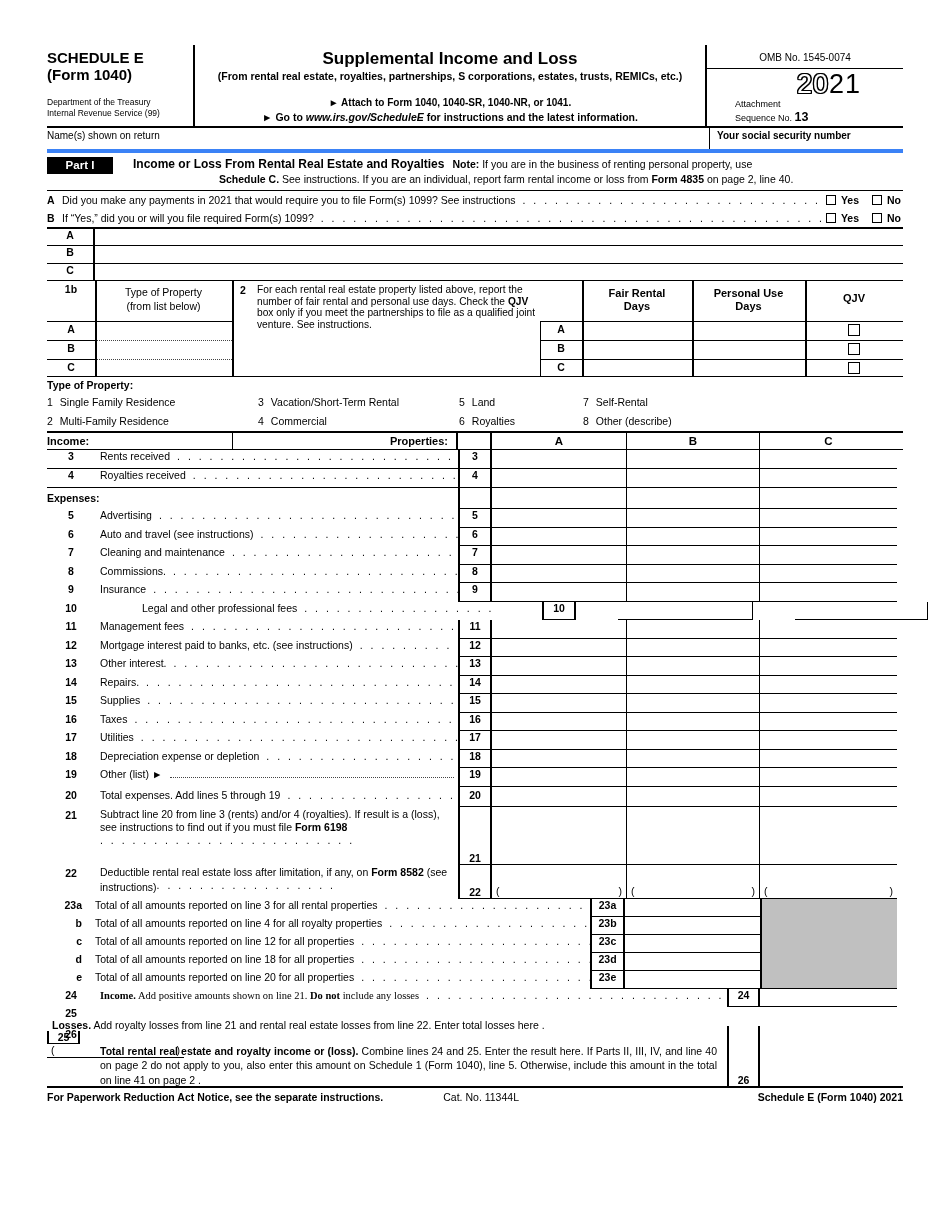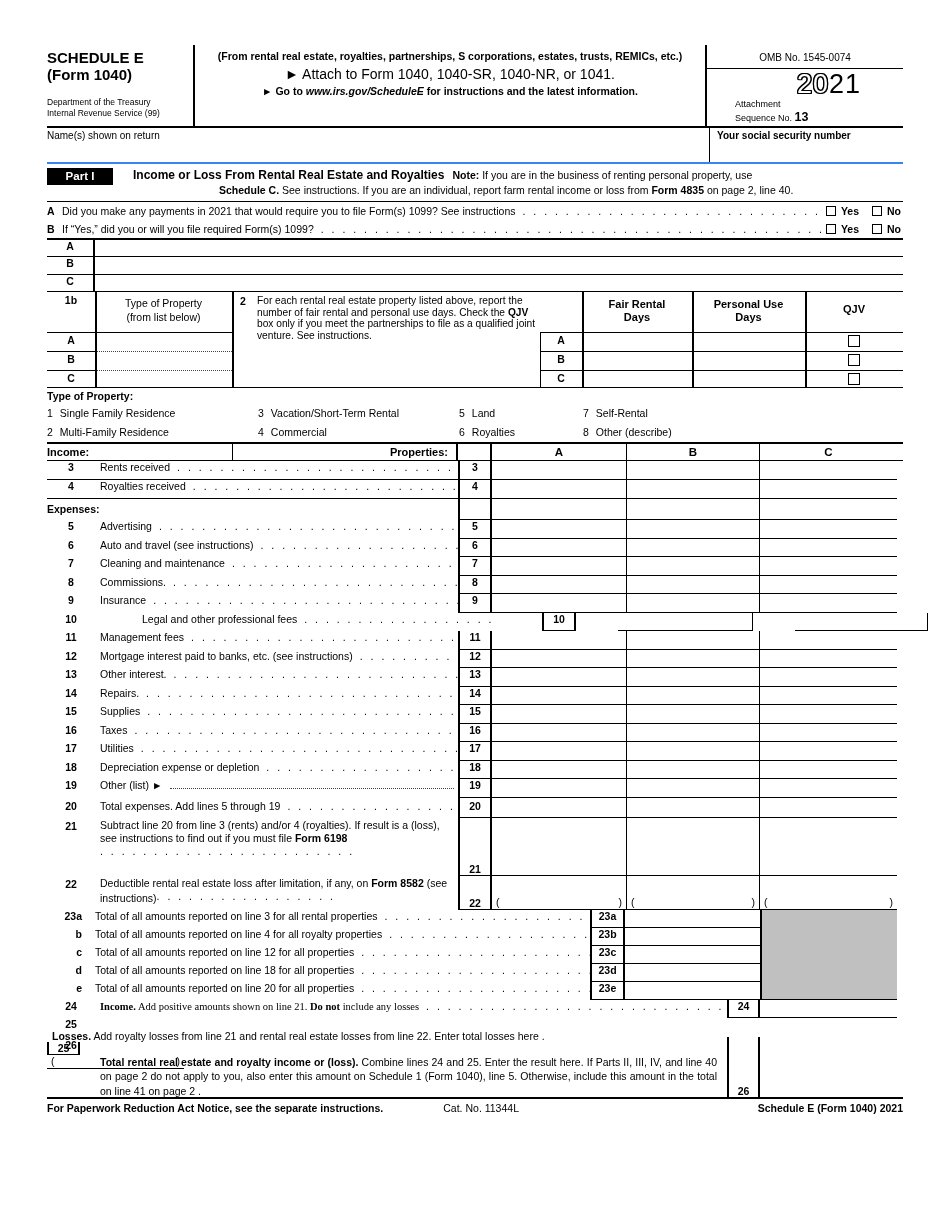--- a/index.html
+++ b/index.html
@@ -9,31 +9,31 @@
   .page { position:absolute; left:47px; top:45px; width:856px; }
 
   
   .hdr { display:flex; border-bottom:2px solid #000; height:83px; }
   .hdr-left { width:146px; padding-top:5px; }
   .sched { font-size:15px; font-weight:bold; line-height:1.12; }
   .dept { font-size:8.5px; margin-top:13px; line-height:1.3; }
   .hdr-center { width:514px; border-left:2px solid #000; border-right:2px solid #000; text-align:center; padding-top:4px; }
   .title { font-size:17px; font-weight:bold; }
   .subtitle { font-size:10.5px; font-weight:bold; margin-top:1px; }
-  .attach { font-size:14px; font-weight:normal; margin-top:4px; }
+  .attach { font-size:10px; font-weight:bold; margin-top:15px; }
   .goto { font-size:10.5px; font-weight:bold; margin-top:3px; }
   .hdr-right { width:196px; }
   .omb { font-size:10px; text-align:center; padding:7px 0 5px; border-bottom:1.5px solid #000; }
   .year { font-size:27px; font-weight:normal; text-align:center; line-height:30px; letter-spacing:1px;margin-left:48px; }
   .yr-outline { color:#fff; text-shadow:-1.2px -1.2px 0 #000,1.2px -1.2px 0 #000,-1.2px 1.2px 0 #000,1.2px 1.2px 0 #000,-1.2px 0 0 #000,1.2px 0 0 #000,0 -1.2px 0 #000,0 1.2px 0 #000; }
   .attachment { font-size:9px; padding-left:28px; line-height:1.2; }
   .attachment .no { font-size:12.5px; font-weight:bold; }
 
   
-  .name-row { display:flex; height:36px; border-bottom:2px solid #3b82f6; }
+  .name-row { display:flex; height:25px; border-bottom:4px solid #3b82f6; }
   .name-cell { flex:1; font-size:10px; padding-top:2px; }
   .ssn-cell { width:194px; border-left:1.5px solid #000; padding:2px 0 0 7px; font-size:10px; font-weight:bold; }
 
   
   .part1-head { height:38px; border-bottom:1.5px solid #000; padding-top:4px; }
   .part1-line1 { display:flex; align-items:baseline; }
   .part-tag { background:#000; color:#fff; font-weight:bold; font-size:11.5px; width:66px; height:17px; line-height:17px; text-align:center; flex:none; align-self:flex-start; margin-right:20px; }
   .headtext { font-size:12px; font-weight:bold; }
   .note { font-size:10.5px; margin-left:8px; }
   .part1-line2 { margin-left:86px; font-size:10.5px; margin-top:2px; }
@@ -125,20 +125,21 @@
   <div class="hdr">
     <div class="hdr-left">
       <div class="sched">SCHEDULE E</div>
       <div class="sched">(Form 1040)</div>
       <div class="dept">
         <div>Department of the Treasury</div>
         <div>Internal Revenue Service (99)</div>
       </div>
     </div>
     <div class="hdr-center">
+      <div class="title">Supplemental Income and Loss</div>
       <div class="subtitle">(From rental real estate, royalties, partnerships, S corporations, estates, trusts, REMICs, etc.)</div>
       <div class="attach">► Attach to Form 1040, 1040-SR, 1040-NR, or 1041.</div>
       <div class="goto"><span style="font-weight: bold;">► Go to </span><span style="font-weight: bold; font-style: italic;">www.irs.gov/ScheduleE</span><span style="font-weight: bold;"> for instructions and the latest information.</span></div>
     </div>
     <div class="hdr-right">
       <div class="omb">OMB No. 1545-0074</div>
       <div class="year"><span class="yr-outline">20</span><span>21</span></div>
       <div class="attachment">
         <div>Attachment</div>
         <div><span>Sequence No. </span><span class="no">13</span></div>

